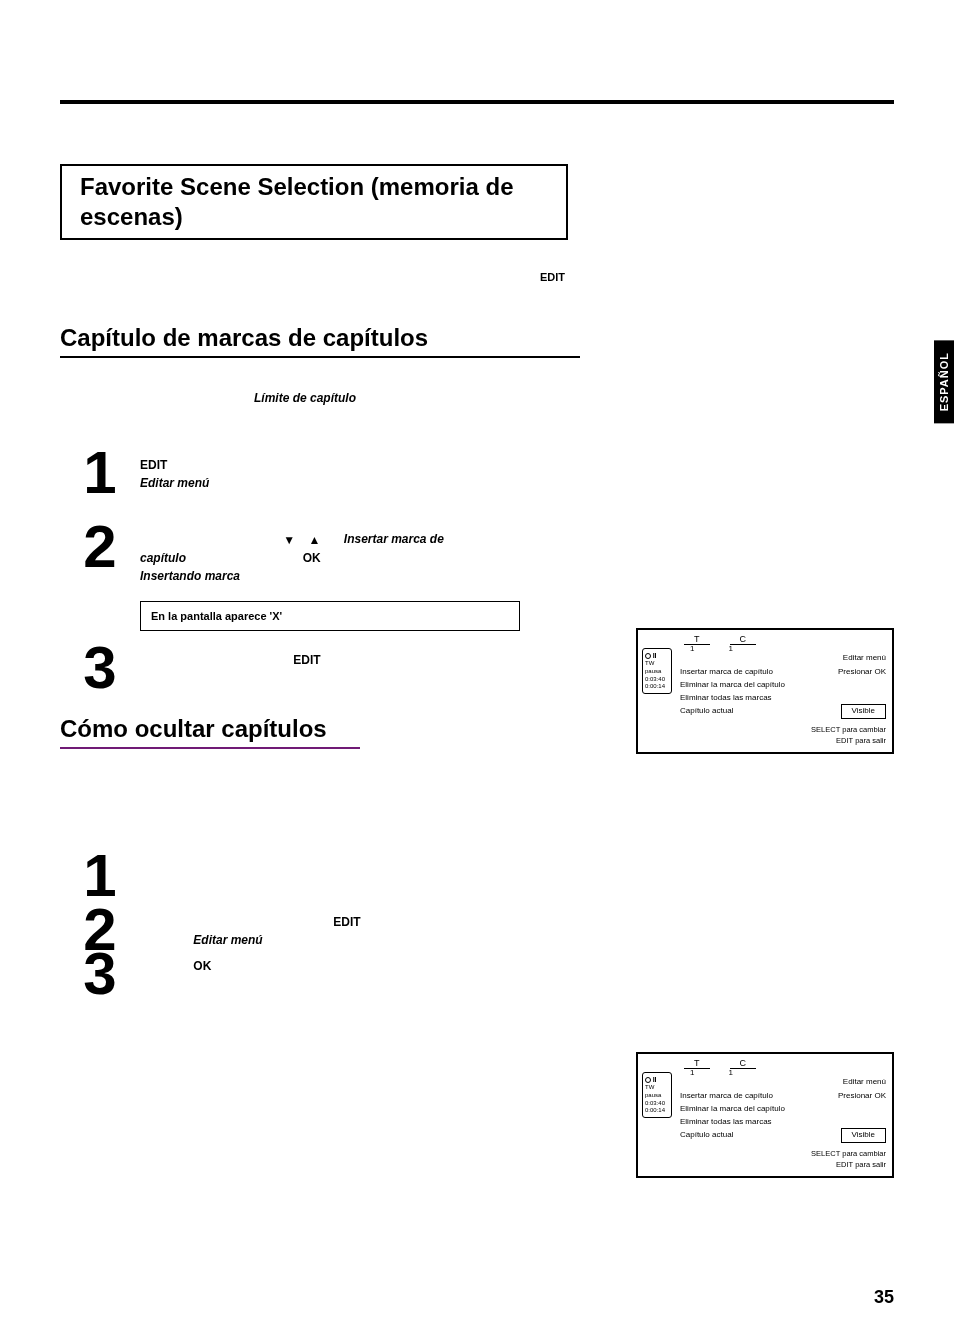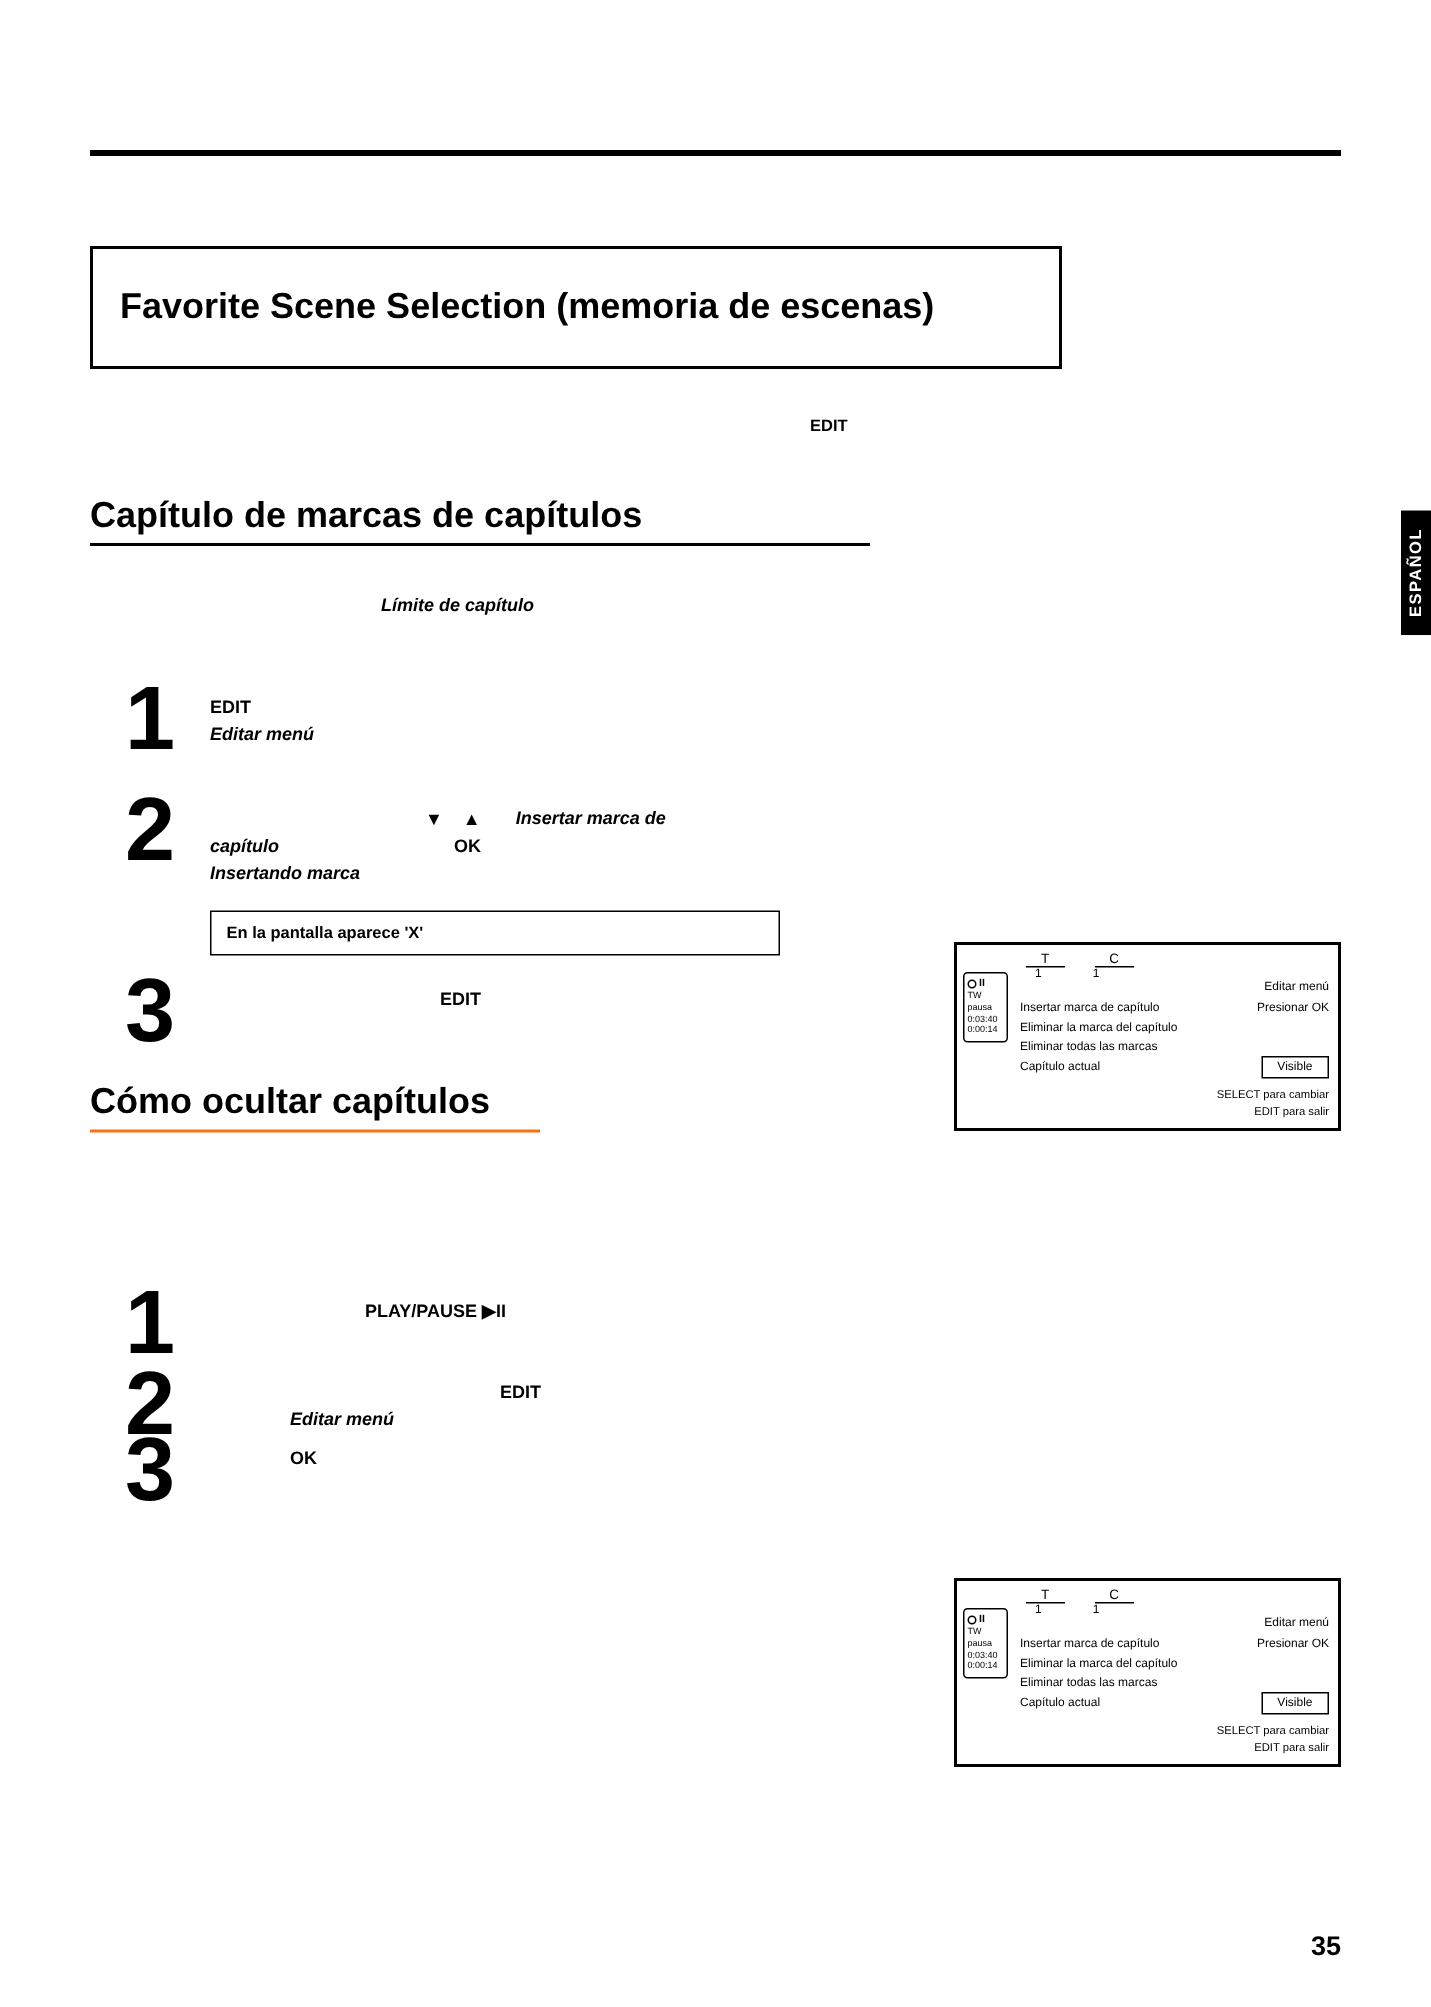--- a/index.html
+++ b/index.html
@@ -29,22 +29,22 @@
     color: #fff;
     writing-mode: vertical-rl;
     transform: rotate(180deg);
     font-size: 11px;
     font-weight: bold;
     padding: 12px 4px;
     letter-spacing: 1px;
   }
   .title-box {
     border: 2px solid #000;
-    padding: 24px 18px;
-    width: 648px;
+    padding: 6px 18px;
+    width: 508px;
     font-size: 24px;
     font-weight: bold;
     line-height: 1.25;
   }
   .intro-line {
     font-size: 12px;
     margin-top: 30px;
     margin-left: 0;
   }
   .edit-inline { font-weight: bold; font-size: 11px; }
@@ -143,21 +143,21 @@
     margin-top: 4px;
     line-height: 1.6;
   }
   .osd-row { display:flex; justify-content: space-between; align-items:center; }
   .osd-title-right { text-align: right; font-size: 8px; }
   .osd-visible-box { border:1px solid #000; padding: 0 10px; font-size:8px;text-align:center; }
   .osd-footer { text-align: right; font-size:7.5px; margin-top:6px; margin-left:36px; line-height:1.4;}
   .section-title-2 {
     font-size: 24px;
     font-weight: bold;
-    border-bottom: 2px solid #f97316;
+    border-bottom: 2px solid #701a75;
     padding-bottom: 4px;
     margin-top: 20px;
     width: 300px;
   }
   .limit-line { margin-top: 30px; margin-left: 170px;}
   .page-num {
     position: absolute;
     right: 60px;
     bottom: 30px;
     font-size: 18px;
@@ -260,25 +260,20 @@
       <span class="bold">EDIT</span>
     </div>
   </div>
 
   <div class="section-title-2">Cómo ocultar capítulos</div>
 
   <div style="height:80px;"></div>
 
   <div class="step-row">
     <div class="step-num">1</div>
-    <div class="step-body">
-      <span style="display:inline-block; width:100px;"></span>
-      <span class="bold">PLAY/PAUSE</span>
-      <span class="play-sym">▶II</span>
-    </div>
   </div>
 
   <div class="step-row" style="margin-top:0;">
     <div class="step-num">2</div>
     <div class="step-body">
       <span style="display:inline-block; width:190px;"></span>
       <span class="bold">EDIT</span><br>
       <span style="display:inline-block; width:50px;"></span>
       <span class="ital">Editar menú</span>
     </div>

